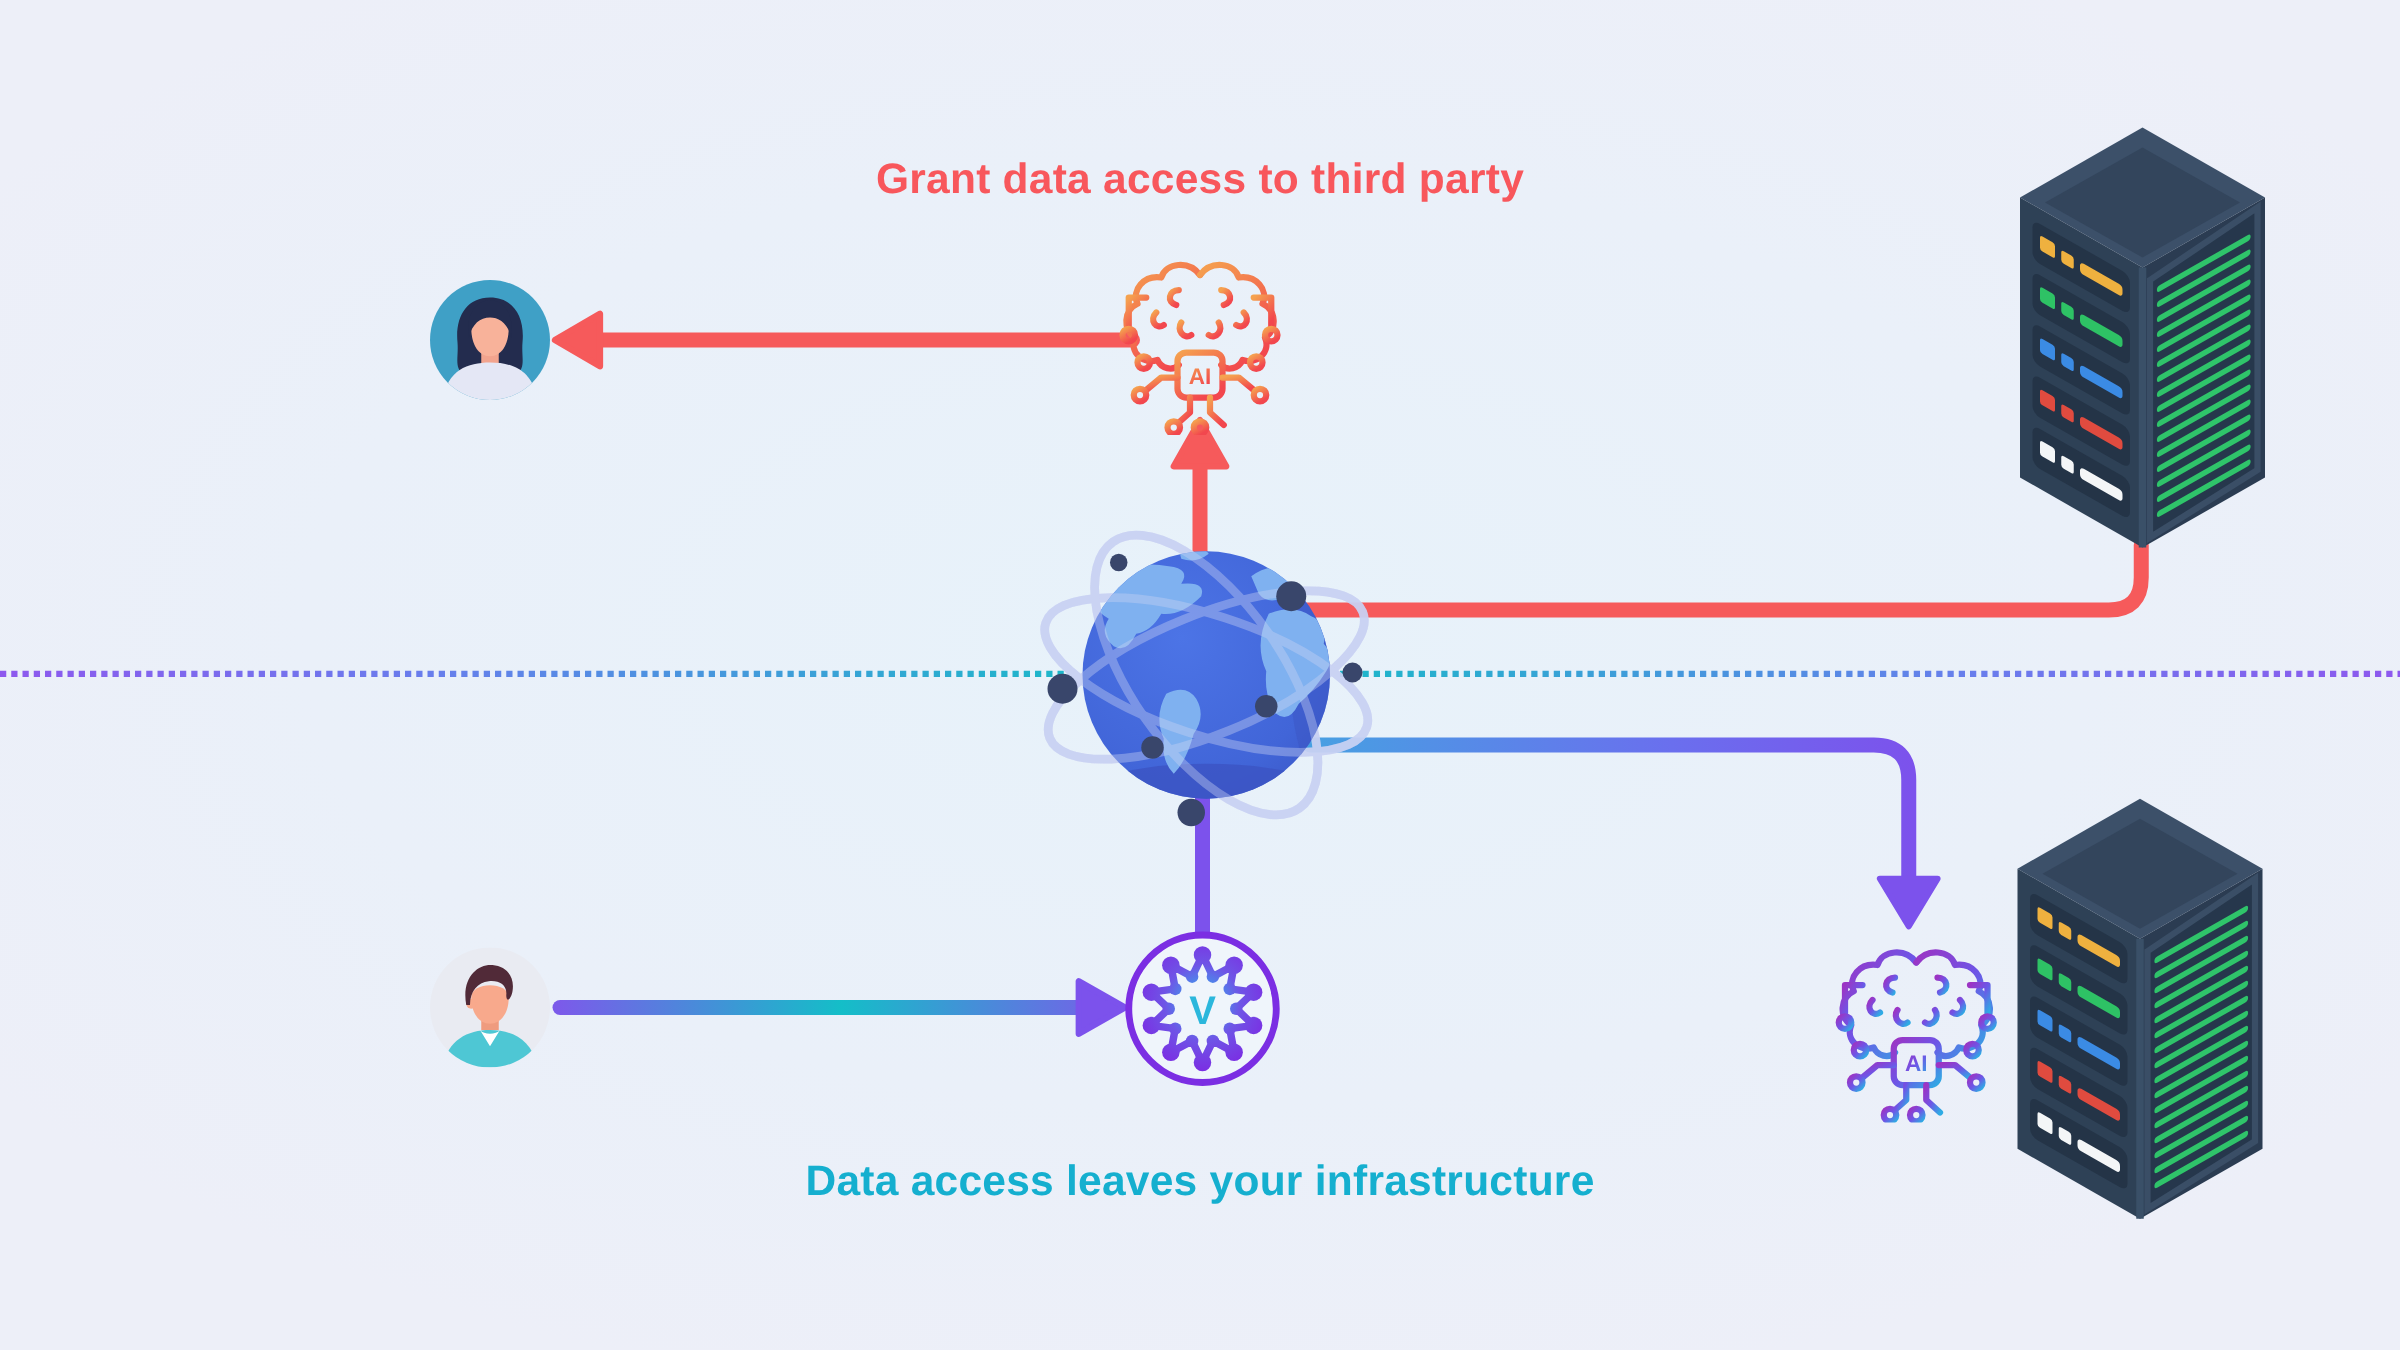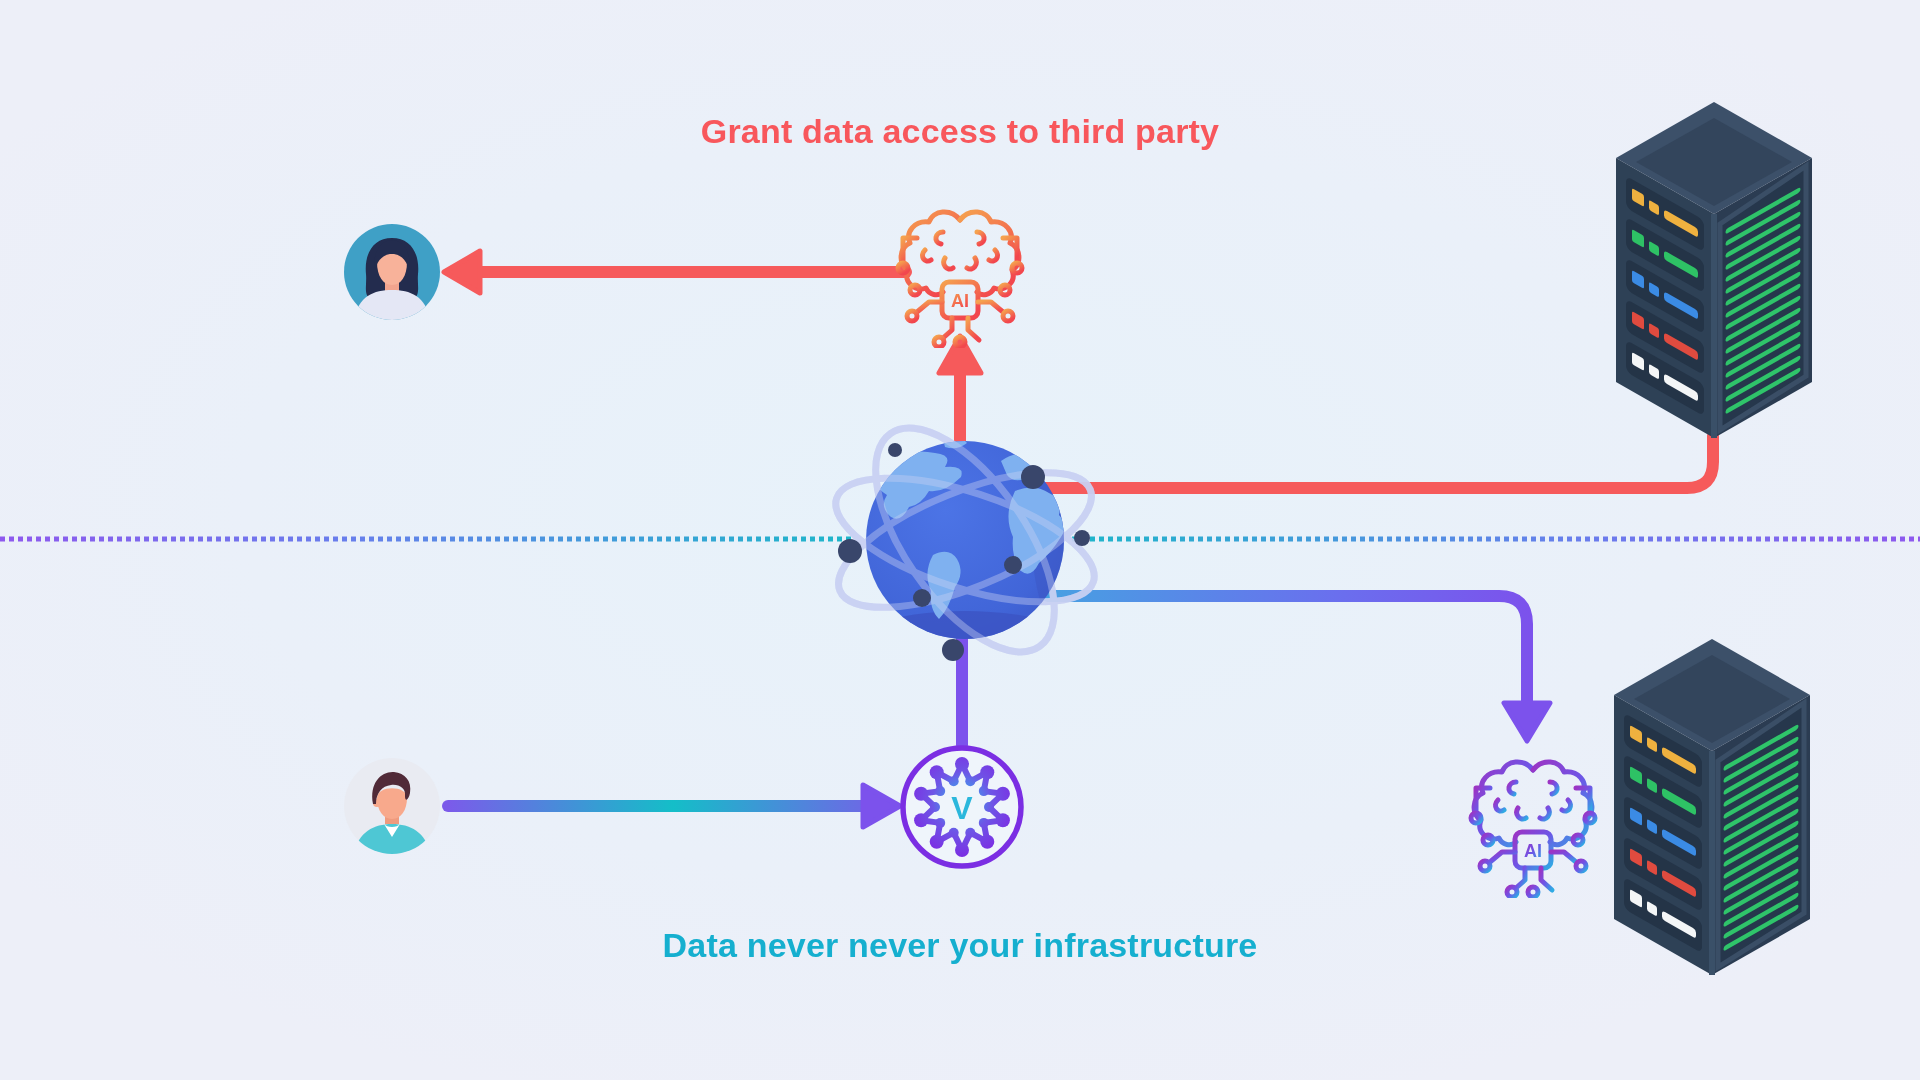--- a/index.html
+++ b/index.html
@@ -11,21 +11,21 @@
     position:relative;width:1920px;height:1080px;
     background:
       radial-gradient(ellipse 62% 58% at 50% 47%,
         var(--bg-center) 0%, #EAF0F9 60%, var(--bg-edge) 100%);
   }
   .abs{position:absolute;}
   .title{
     position:absolute;left:50%;transform:translateX(-50%);
     margin:0;font-size:34px;font-weight:700;white-space:nowrap;letter-spacing:.2px;
   }
-  .title-top{top:112px;color:var(--title-top);text-align:center;}
+  .title-top{top:124px;color:var(--title-top);text-align:center;}
   .title-bottom{top:926px;color:var(--title-bottom);}
   svg{display:block;}
 </style>
 </head>
 <body>
 
 <div class="canvas">
 
   <svg class="abs" style="left:0;top:0" width="1920" height="1080" viewBox="0 0 1920 1080">
     <defs>
@@ -71,21 +71,21 @@
 
     <line x1="962" y1="598" x2="962" y2="745" style="stroke:var(--arrow-purple)" stroke-width="12" stroke-linecap="round"></line>
 
     <g>
       <path d="M1048 596 H1499 Q1527 596 1527 624 V702" fill="none" stroke="url(#gradRightDrop)" stroke-width="12" stroke-linecap="round"></path>
       <polygon points="1527,741 1504,703 1550,703" style="fill:var(--arrow-purple);stroke:var(--arrow-purple)" stroke-width="5" stroke-linejoin="round"></polygon>
     </g>
   </svg>
 
   <h1 class="title title-top">Grant data access to third party</h1>
-  <h1 class="title title-bottom">Data never never your infrastructure</h1>
+  <h1 class="title title-bottom">Data access leaves your infrastructure</h1>
 
   <svg class="abs" style="left:344px;top:224px" width="96" height="96" viewBox="0 0 96 96">
     <defs>
         <clipPath id="clipAvTop">
           <circle cx="48" cy="48" r="48"></circle>
         </clipPath>
       </defs>
     <circle cx="48" cy="48" r="48" style="fill:var(--avatar-top-bg)"></circle>
     <g clip-path="url(#clipAvTop)">
       <path d="M48 14 C29 14 20 30 22 50 C23 62 19 70 27 76 L69 76 C77 70 73 62 74 50 C76 30 67 14 48 14 Z" fill="#232C4E"></path>

